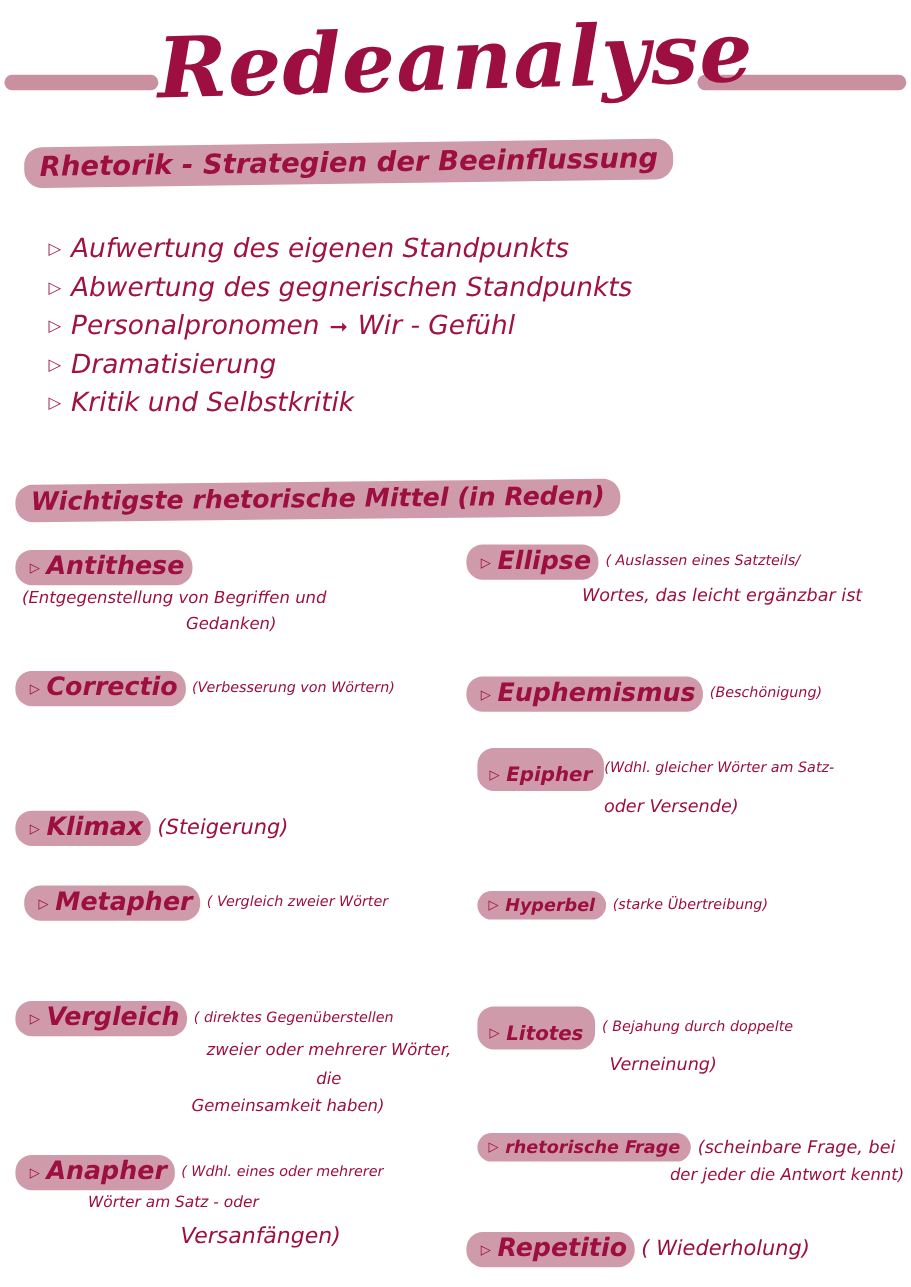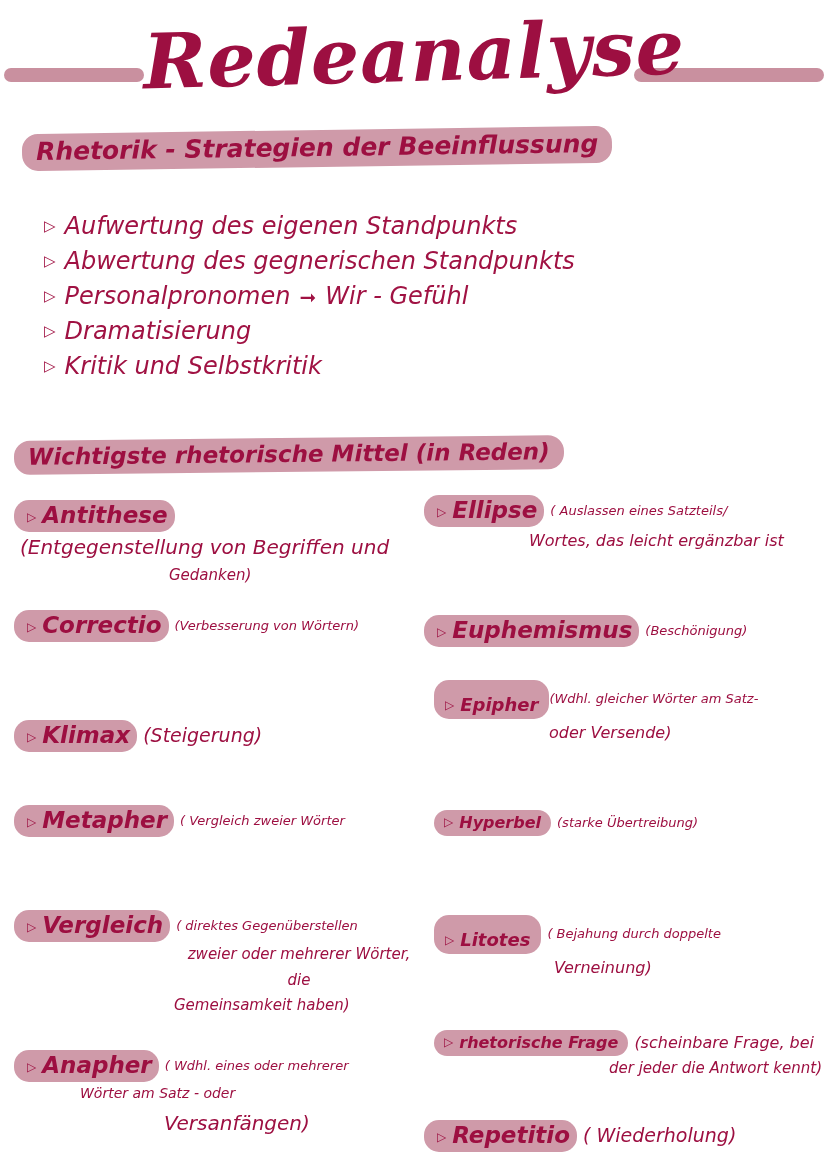--- a/index.html
+++ b/index.html
@@ -104,21 +104,21 @@
     font-size: 23px;
     color: #9d0f41;
     white-space: nowrap;
     vertical-align: middle;
   }
   .term-name.small { font-size: 18px; padding: 14px 11px 4px 11px; }
   .term-name.xsmall { font-size: 16px; padding: 3px 10px 4px 10px; }
   .term-def {
     display: inline-block;
     font-style: italic;
-    font-size: 20px;
+    font-size: 15px;
     color: #9d0f41;
     vertical-align: middle;
     margin-left: 6px;
     line-height: 1.55;
   }
   .term-def.big { font-size: 19px; }
   .term-def.med { font-size: 13px; }
   .def-block {
     display: block;
     font-style: italic;
@@ -168,25 +168,25 @@
 
   <div class="term-block" style="top:0px; left:0px; width:410px;">
     <span class="term-name"><span class="tri-s">▷</span><span>Antithese</span></span><span class="term-def">(Entgegenstellung von Begriffen und</span>
     <span class="def-block" style="margin-left:155px;">Gedanken)</span>
   </div>
 
   <div class="term-block" style="top:110px; left:0px; width:410px;">
     <span class="term-name"><span class="tri-s">▷</span><span>Correctio</span></span><span class="term-def med">(Verbesserung von Wörtern)</span>
   </div>
 
-  <div class="term-block" style="top:220px; left:0px; width:410px;">
+  <div class="term-block" style="top:237px; left:0px; width:410px;">
     <span class="term-name"><span class="tri-s">▷</span><span>Klimax</span></span><span class="term-def big">(Steigerung)</span>
   </div>
 
-  <div class="term-block" style="top:305px; left:0px; width:410px;">
+  <div class="term-block" style="top:305px; left:8px; width:410px;">
     <span class="term-name"><span class="tri-s">▷</span><span>Metapher</span></span><span class="term-def med">( Vergleich zweier Wörter</span>
   </div>
 
   <div class="term-block" style="top:410px; left:0px; width:410px;">
     <span class="term-name"><span class="tri-s">▷</span><span>Vergleich</span></span><span class="term-def med">( direktes Gegenüberstellen</span>
     <span class="def-block" style="margin-left:160px;text-align:center;">zweier oder mehrerer Wörter, die</span>
     <span class="def-block" style="margin-left:160px;">Gemeinsamkeit haben)</span>
   </div>
 
   <div class="term-block" style="top:550px; left:0px; width:410px;">

